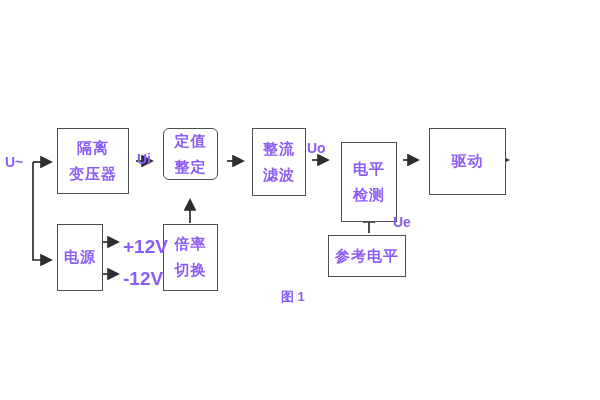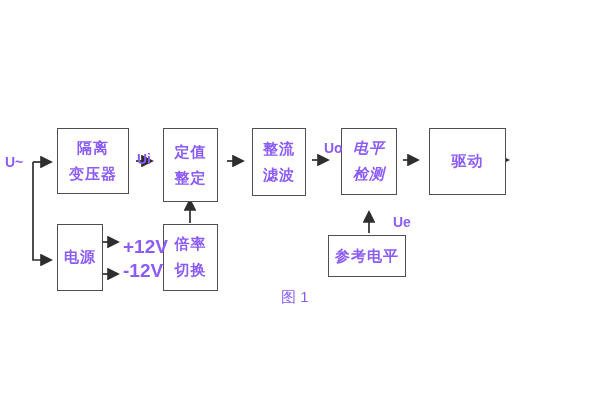--- a/index.html
+++ b/index.html
@@ -44,22 +44,22 @@
   }
   #connectors .conn {
     stroke: #2e2e2e;
     stroke-width: 1.7;
     fill: none;
   }
   .caption {
     position: absolute;
     left: 281px;
     top: 288px;
-    font-size: 15px;
-    font-weight: 400;
+    font-size: 13px;
+    font-weight: 700;
   }
 </style>
 </head>
 <body>
 
 <div id="canvas">
 
   <svg id="connectors" viewBox="0 0 600 400" xmlns="http://www.w3.org/2000/svg">
     <defs>
       <marker id="ah" viewBox="0 0 10 10" refX="8.5" refY="5" markerWidth="7.5" markerHeight="7.5" orient="auto">
@@ -77,31 +77,31 @@
     <line class="conn" x1="369" y1="233" x2="369" y2="212" marker-end="url(#ah)"></line>
     <line class="conn" x1="103" y1="242" x2="118" y2="242" marker-end="url(#ah)"></line>
     <line class="conn" x1="103" y1="274" x2="118" y2="274" marker-end="url(#ah)"></line>
   </svg>
 
   <div class="box" style="left:57px; top:128px; width:72px; height:66px;">
     <span>隔离</span>
     <span>变压器</span>
   </div>
 
-  <div class="box" style="left:163px; top:128px; width:55px; height:74px;">
+  <div class="box" style="left:163px; top:128px; width:55px; height:52px;border-radius:6px;">
     <span>定值</span>
     <span>整定</span>
   </div>
 
   <div class="box" style="left:252px; top:128px; width:54px; height:68px;">
     <span>整流</span>
     <span>滤波</span>
   </div>
 
-  <div class="box" style="left:341px; top:128px; width:56px; height:67px;font-style:italic;">
+  <div class="box" style="left:341px; top:142px; width:56px; height:80px;">
     <span>电平</span>
     <span>检测</span>
   </div>
 
   <div class="box" style="left:429px; top:128px; width:77px; height:67px;">
     <span>驱动</span>
   </div>
 
 
   <div class="box" style="left:57px; top:224px; width:46px; height:67px;">
@@ -112,20 +112,20 @@
     <span>倍率</span>
     <span>切换</span>
   </div>
 
   <div class="box" style="left:328px; top:235px; width:78px; height:42px;">
     <span>参考电平</span>
   </div>
 
   <span class="lbl" style="left:5px; top:154px;">U~</span>
   <span class="lbl" style="left:137px; top:151px;">Ui</span>
-  <span class="lbl" style="left:324px; top:140px;">Uo</span>
+  <span class="lbl" style="left:307px; top:140px;">Uo</span>
   <span class="lbl" style="left:393px; top:214px;">Ue</span>
   <span class="lbl lbl-12v" style="left:123px; top:236px;">+12V</span>
-  <span class="lbl lbl-12v" style="left:123px; top:260px;">-12V</span>
+  <span class="lbl lbl-12v" style="left:123px; top:268px;">-12V</span>
 
   <div class="caption">图 1</div>
 
 </div>
 
 </body></html>

